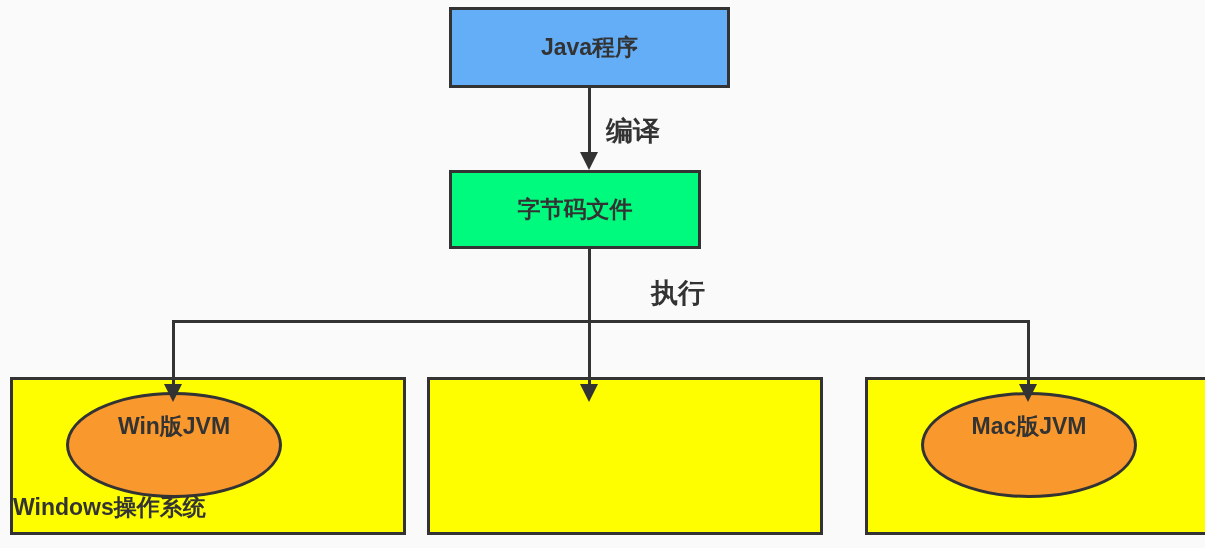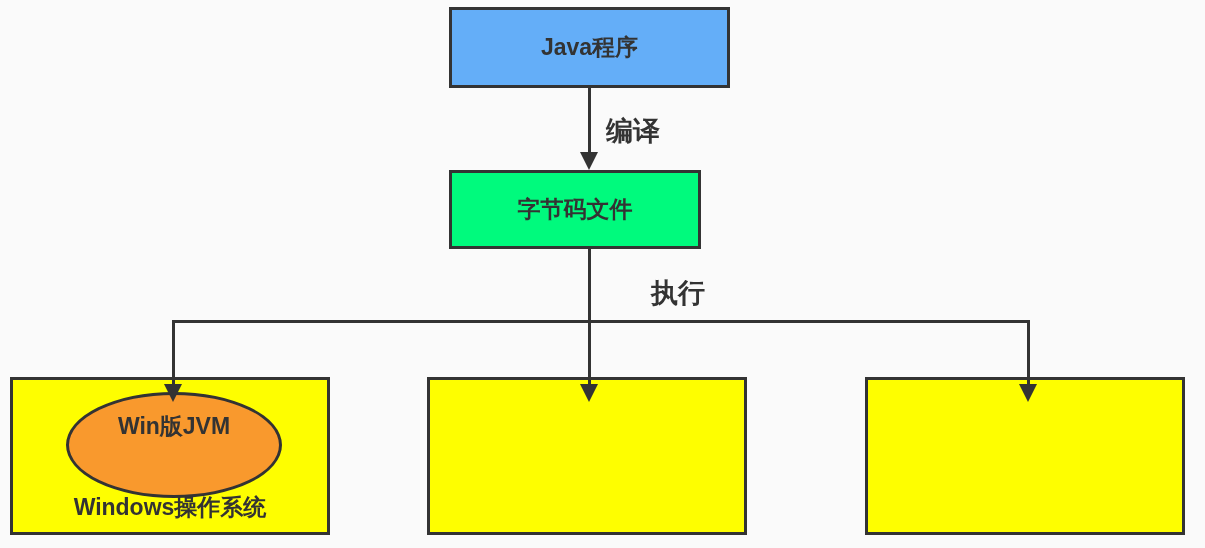--- a/index.html
+++ b/index.html
@@ -15,40 +15,40 @@
     position: absolute;
     border: 3px solid #333333;
     display: flex; align-items: center; justify-content: center;
     font-weight: bold; font-size: 23px; color: #333333;
     z-index: 1;
   }
   .node-java     { left: 449px; top: 7px;   width: 281px; height: 81px; background: #64AEF8; }
   .node-bytecode { left: 449px; top: 170px; width: 252px; height: 79px; background: #00FA7D; }
 
   .platform-box {
-    position: absolute; top: 377px; width: 320px; height: 158px;
+    position: absolute; top: 377px; width: 396px; height: 158px;
     background: #FEFE00; border: 3px solid #333333; z-index: 1;
   }
   .platform-windows { left: 10px;  }
   .platform-linux   { left: 427px; }
   .platform-mac     { left: 865px; }
 
   .jvm-ellipse {
     position: absolute; top: 12px; left: 53px;
     width: 216px; height: 106px;
     background: #F9992D; border: 3px solid #333333;
     border-radius: 50%;
     display: flex; align-items: flex-start; justify-content: center;
     padding-top: 16px;
     font-weight: bold; font-size: 23px; color: #333333;
     z-index: 2;
   }
   .os-label {
     position: absolute; bottom: 9px; left: 0;
-    width: 100%; text-align: center;
+    width: 100%; text-align: left;
     font-weight: bold; font-size: 23px; color: #333333;
   }
 
   .line { position: absolute; background: #333333; z-index: 3; }
   .line-compile   { left: 588px;  top: 88px;  width: 3px;   height: 64px; }
   .line-trunk     { left: 588px;  top: 249px; width: 3px;   height: 135px; }
   .line-branch-h  { left: 172px;  top: 320px; width: 857px; height: 3px; }
   .line-drop-left { left: 172px;  top: 320px; width: 3px;   height: 64px; }
   .line-drop-right{ left: 1027px; top: 320px; width: 3px;   height: 64px; }
 
@@ -102,15 +102,18 @@
     <div class="jvm-ellipse">
       <span>Win版JVM</span>
     </div>
     <div class="os-label">Windows操作系统</div>
   </div>
 
   <div class="platform-box platform-linux">
   </div>
 
   <div class="platform-box platform-mac">
+    <div class="jvm-ellipse">
+      <span>Mac版JVM</span>
+    </div>
   </div>
 
 </div>
 
 </body></html>

